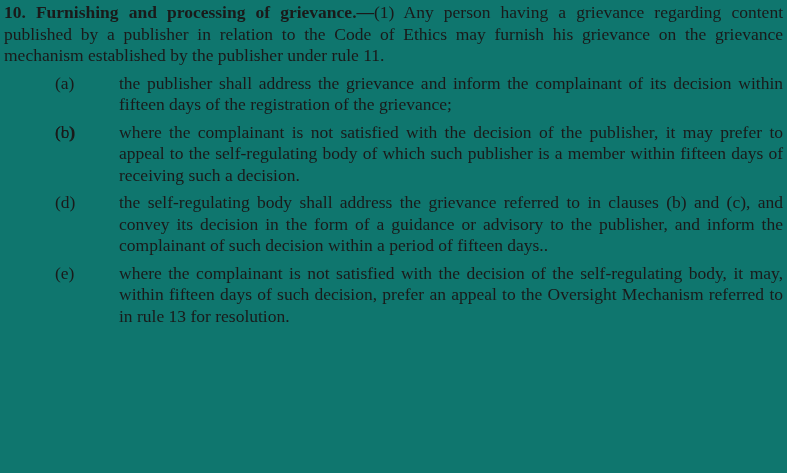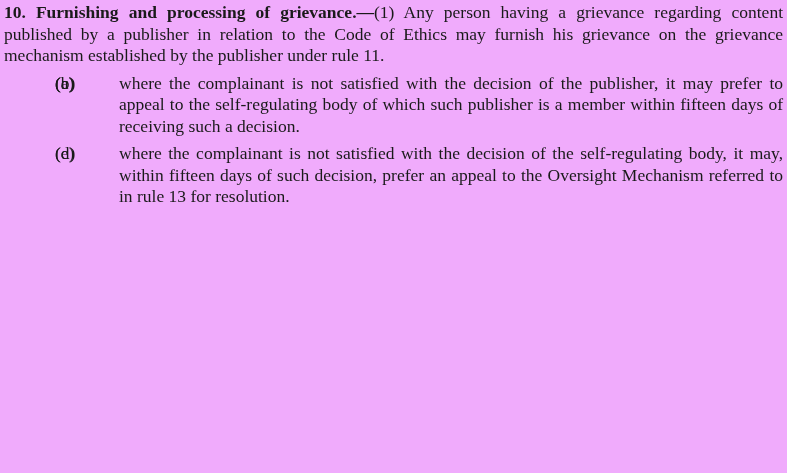--- a/index.html
+++ b/index.html
@@ -5,21 +5,21 @@
   html, body {
     margin: 0;
     padding: 0;
     background: #ffffff;
   }
   .page {
     width: 787px;
     height: 473px;
     box-sizing: border-box;
     padding: 2px 4px 16px 4px;
-    background: #f0abfc;
+    background: #0f766e;
     color: #1a1a1a;
     font-family: "Liberation Serif", "DejaVu Serif", serif;
     font-size: 17.5px;
     line-height: 21.5px;
     overflow: hidden;
   }
   .para {
     margin: 0 0 6px 0;
     text-align: justify;
   }
@@ -59,33 +59,35 @@
 <body>
 
 <div class="page">
 
   <p class="para"><span class="bold">10.</span><span class="tab tab-rule"></span><span class="bold">Furnishing and processing of grievance.—</span><span>(1) Any person having a grievance regarding content published by a publisher in relation to the Code of Ethics may furnish his grievance on the grievance mechanism established by the publisher under rule 11.</span></p>
 
 
 
   <div class="item">
     <span class="item-label">(a)</span>
+    <span>the publisher shall address the grievance and inform the complainant of its decision within fifteen days of the registration of the grievance;</span>
   </div>
 
   <div class="item">
     <span class="item-label">(b)</span>
   </div>
 
   <div class="item">
     <span class="item-label">(c)</span>
     <span>where the complainant is not satisfied with the decision of the publisher, it may prefer to appeal to the self-regulating body of which such publisher is a member within fifteen days of receiving such a decision.</span>
   </div>
 
   <div class="item">
     <span class="item-label">(d)</span>
+    <span>the self-regulating body shall address the grievance referred to in clauses (b) and (c), and convey its decision in the form of a guidance or advisory to the publisher, and inform the complainant of such decision within a period of fifteen days..</span>
   </div>
 
   <div class="item">
     <span class="item-label">(e)</span>
     <span>where the complainant is not satisfied with the decision of the self-regulating body, it may, within fifteen days of such decision, prefer an appeal to the Oversight Mechanism referred to in rule 13 for resolution.</span>
   </div>
 
 </div>
 
 </body></html>

